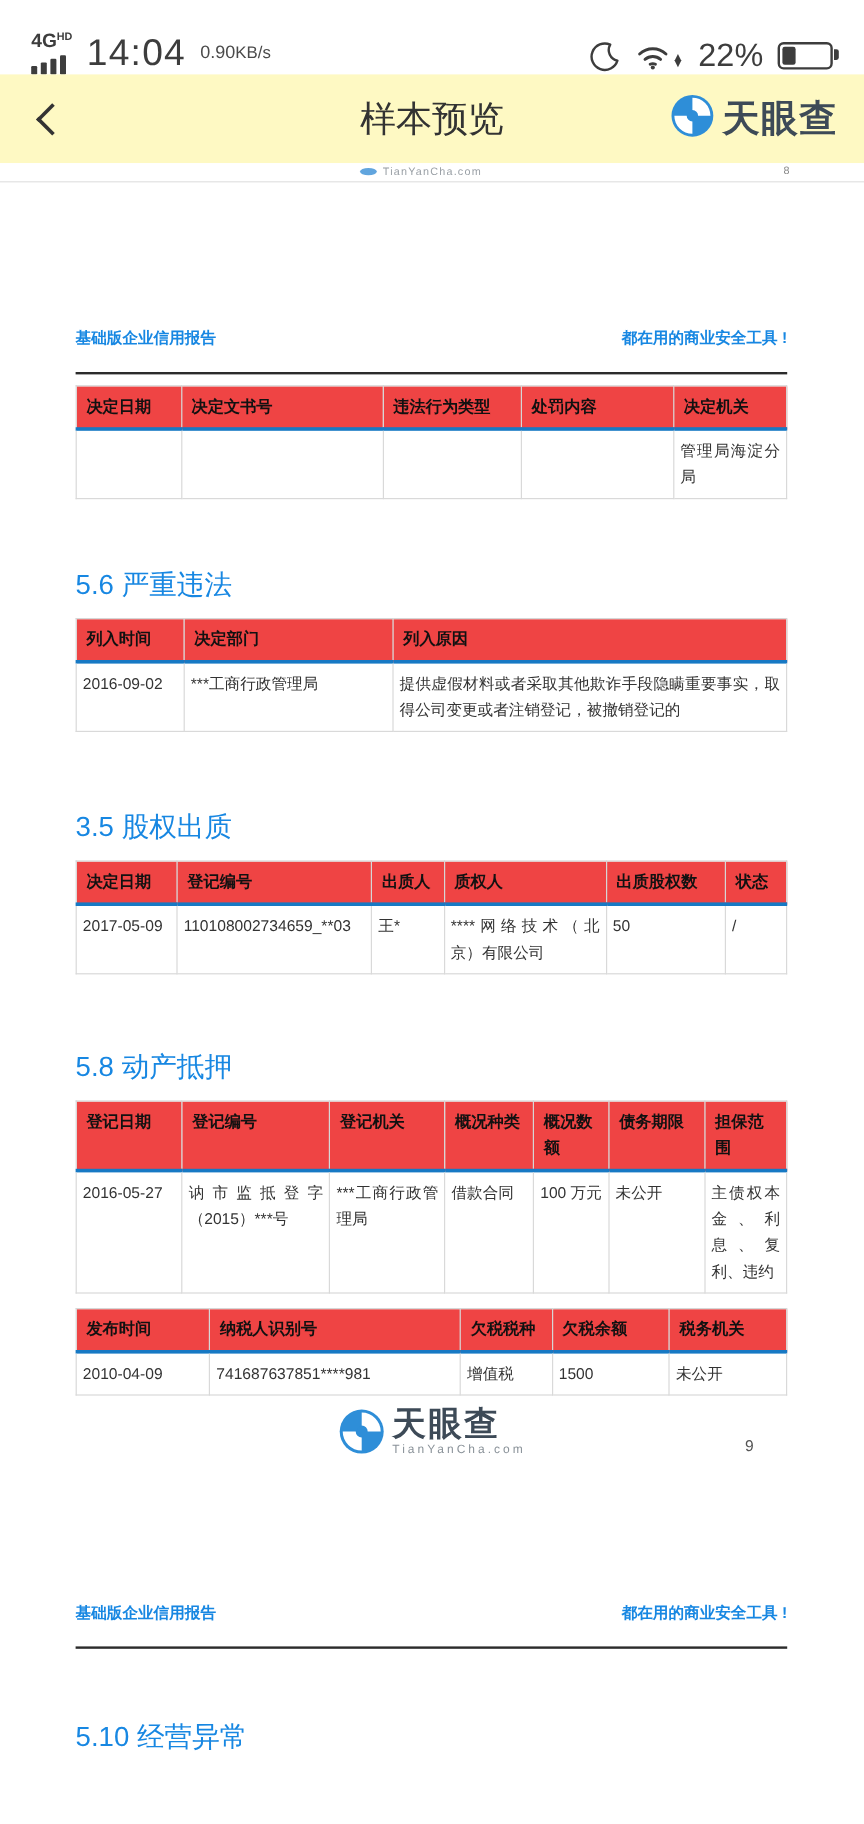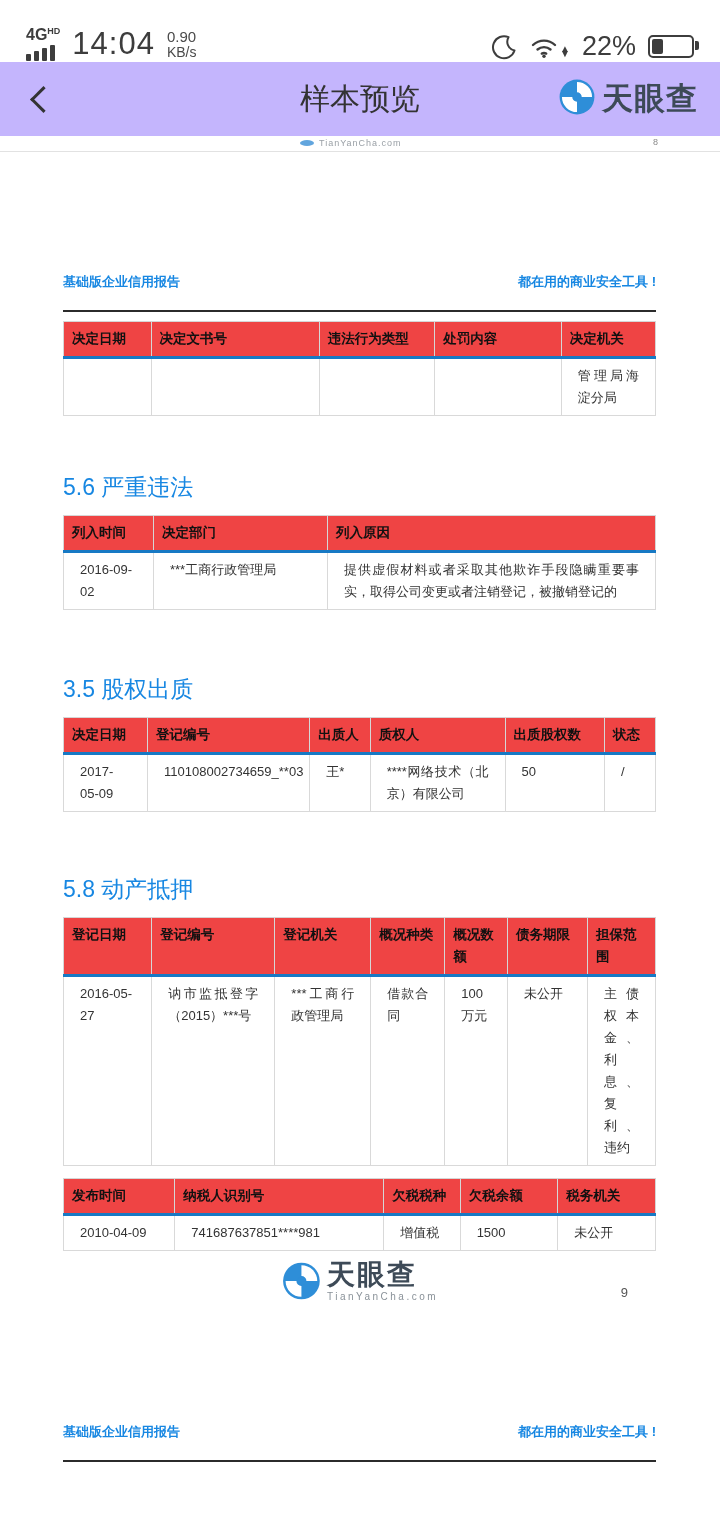--- a/index.html
+++ b/index.html
@@ -13,34 +13,34 @@
   
   .status-bar{height:62px;display:flex;justify-content:space-between;align-items:flex-end;padding:4px 26px 0 26px;box-sizing:border-box;color:#3d3d3d;}
   .sb-left{display:flex;align-items:center;gap:12px;}
   .net-block{display:flex;flex-direction:column;align-items:flex-start;line-height:1;}
   .net-label{font-size:16px;font-weight:bold;color:#3d3d3d;}
   .net-label sup{font-size:9px;font-weight:bold;}
   .bars{display:flex;align-items:flex-end;gap:3px;margin-top:2px;}
   .bars span{width:5px;background:#3d3d3d;border-radius:1px;display:block;}
   .b1{height:7px;} .b2{height:10px;} .b3{height:13px;} .b4{height:16px;}
   .sb-time{font-size:31px;color:#3d3d3d;letter-spacing:1px;}
-  .speed-block{display:flex;flex-direction:column;line-height:1.05;color:#4a4a4a;}
+  .speed-block{display:flex;flex-direction:row;line-height:1.05;color:#4a4a4a;}
   .speed-val{font-size:15px;}
   .speed-unit{font-size:14px;}
   .sb-right{display:flex;align-items:center;gap:12px;}
   .moon-icon svg, .wifi-icon svg{display:block;}
   .wifi-wrap{display:flex;align-items:flex-end;gap:1px;}
   .wifi-arrows{display:flex;flex-direction:column;line-height:0.55;font-size:10px;color:#3d3d3d;margin-bottom:2px;}
   .sb-batt-pct{font-size:27px;color:#3d3d3d;}
   .battery{width:46px;height:23px;border:2.5px solid #3d3d3d;border-radius:5px;position:relative;box-sizing:border-box;}
   .battery::after{content:"";position:absolute;right:-7px;top:4px;width:4px;height:9px;background:#3d3d3d;border-radius:0 2px 2px 0;}
   .battery-fill{position:absolute;left:2px;top:2px;bottom:2px;width:11px;background:#3d3d3d;border-radius:2px;}
 
   
-  .app-header{height:74px;position:relative;display:flex;align-items:center;background:#c4b5fd;text-decoration:underline;}
+  .app-header{height:74px;position:relative;display:flex;align-items:center;background:#fef9c3;text-decoration:underline;}
   .back-btn{position:absolute;left:26px;top:50%;width:34px;height:34px;margin-top:-17px;cursor:pointer;}
   .back-btn i{position:absolute;left:8px;top:8px;width:16px;height:16px;border-top:3px solid #333;border-left:3px solid #333;transform:rotate(-45deg);}
   .app-title{position:absolute;left:0;right:0;text-align:center;font-size:30px;color:#333;}
   .brand{position:absolute;right:22px;top:50%;transform:translateY(-50%);display:flex;align-items:center;gap:6px;}
   .brand-word{font-size:31px;font-weight:bold;color:#3d4a57;letter-spacing:1px;}
 
   
   .viewer{height:1384px;overflow:hidden;background:#fff;position:relative;}
 
   
@@ -61,21 +61,21 @@
 
   table.rpt{width:100%;border-collapse:collapse;table-layout:fixed;margin-top:12px;}
   table.rpt-first{margin-top:9px;}
   table.rpt th{
     background:#ef4444;border:1px solid #d6d6d6;border-bottom:3px solid #1779c4;
     font-size:13.5px;font-weight:bold;color:#111;text-align:left;
     padding:6px 8px;line-height:22px;vertical-align:top;
   }
   table.rpt td{
     border:1px solid #d9d9d9;font-size:13px;color:#333;text-align:left;
-    padding:6px 16px;line-height:22px;vertical-align:top;text-align:justify;
+    padding:6px 5px;line-height:22px;vertical-align:top;text-align:justify;
   }
   table.rpt td:empty{height:22px;}
 
   
   .page-footer{position:relative;margin-top:10px;height:58px;}
   .footer-logo{position:absolute;left:50%;transform:translateX(-50%);top:0;display:flex;align-items:flex-start;gap:6px;}
   .footer-texts{display:flex;flex-direction:column;line-height:1;}
   .footer-word{font-size:28px;font-weight:bold;color:#3d4a57;letter-spacing:2px;}
   .footer-domain{font-size:10px;color:#8a9299;letter-spacing:2.5px;margin-top:3px;}
   .footer-pagenum{position:absolute;right:28px;top:24px;font-size:13px;color:#555;}

